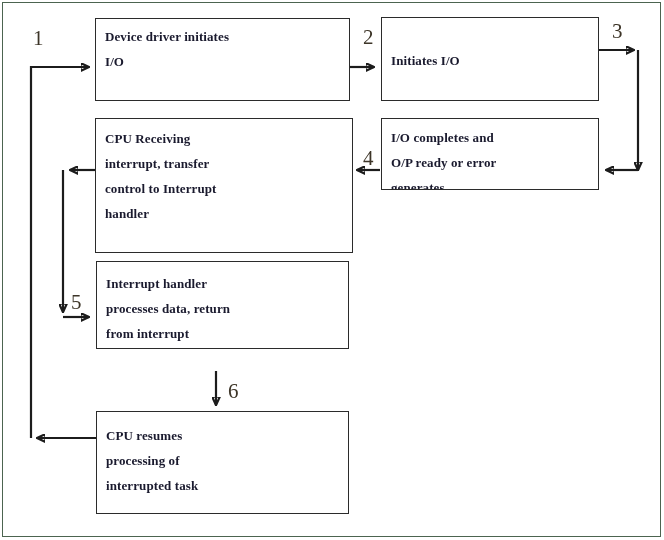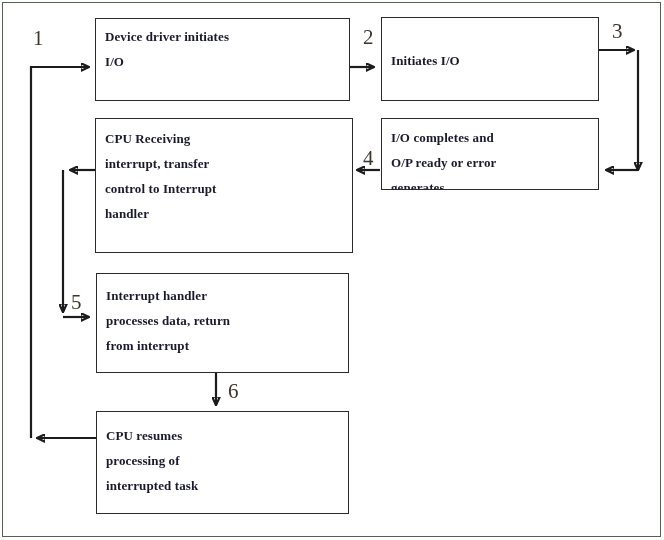--- a/index.html
+++ b/index.html
@@ -135,21 +135,21 @@
 
   <div class="node" style="left:381px; top:118px; width:218px; height:72px;">
     <div class="node-label" style="top:6px;">I/O completes  and
 O/P ready or error
 generates</div>
     <div class="ghost-clip" style="left:0; top:83px; width:218px; height:7px;">
       <div class="ghost-label" style="top:-2px;">interrupt</div>
     </div>
   </div>
 
-  <div class="node" style="left:96px; top:273px; width:253px; height:100px;">
+  <div class="node" style="left:96px; top:261px; width:253px; height:88px;">
     <div class="node-label" style="top:9px;">Interrupt handler
 processes  data, return
 from interrupt</div>
   </div>
 
   <div class="node" style="left:96px; top:411px; width:253px; height:103px;">
     <div class="node-label" style="top:11px;">CPU resumes
 processing  of
 interrupted task</div>
   </div>

